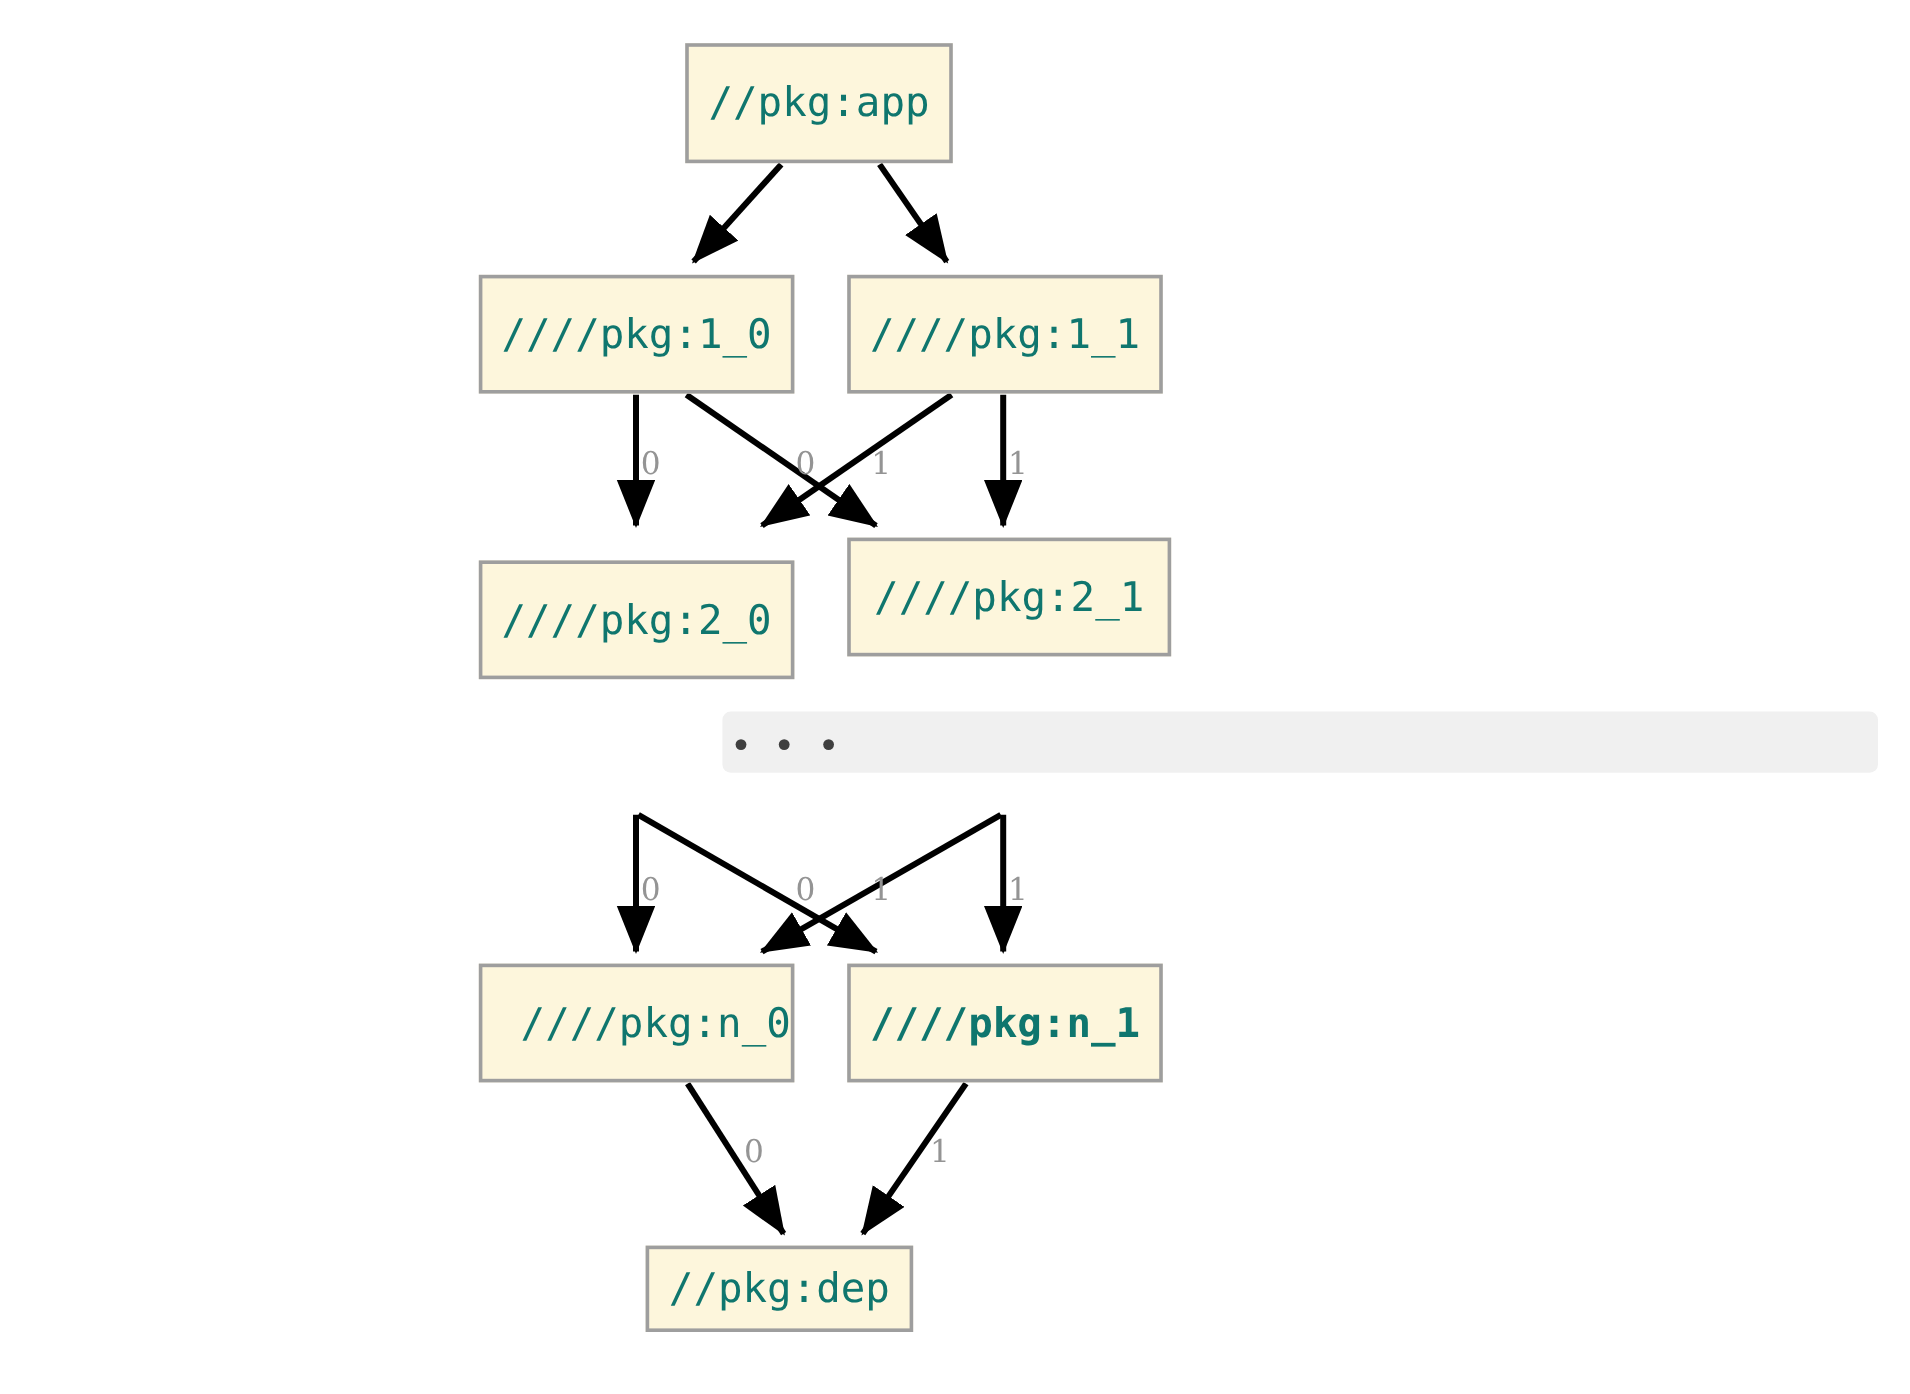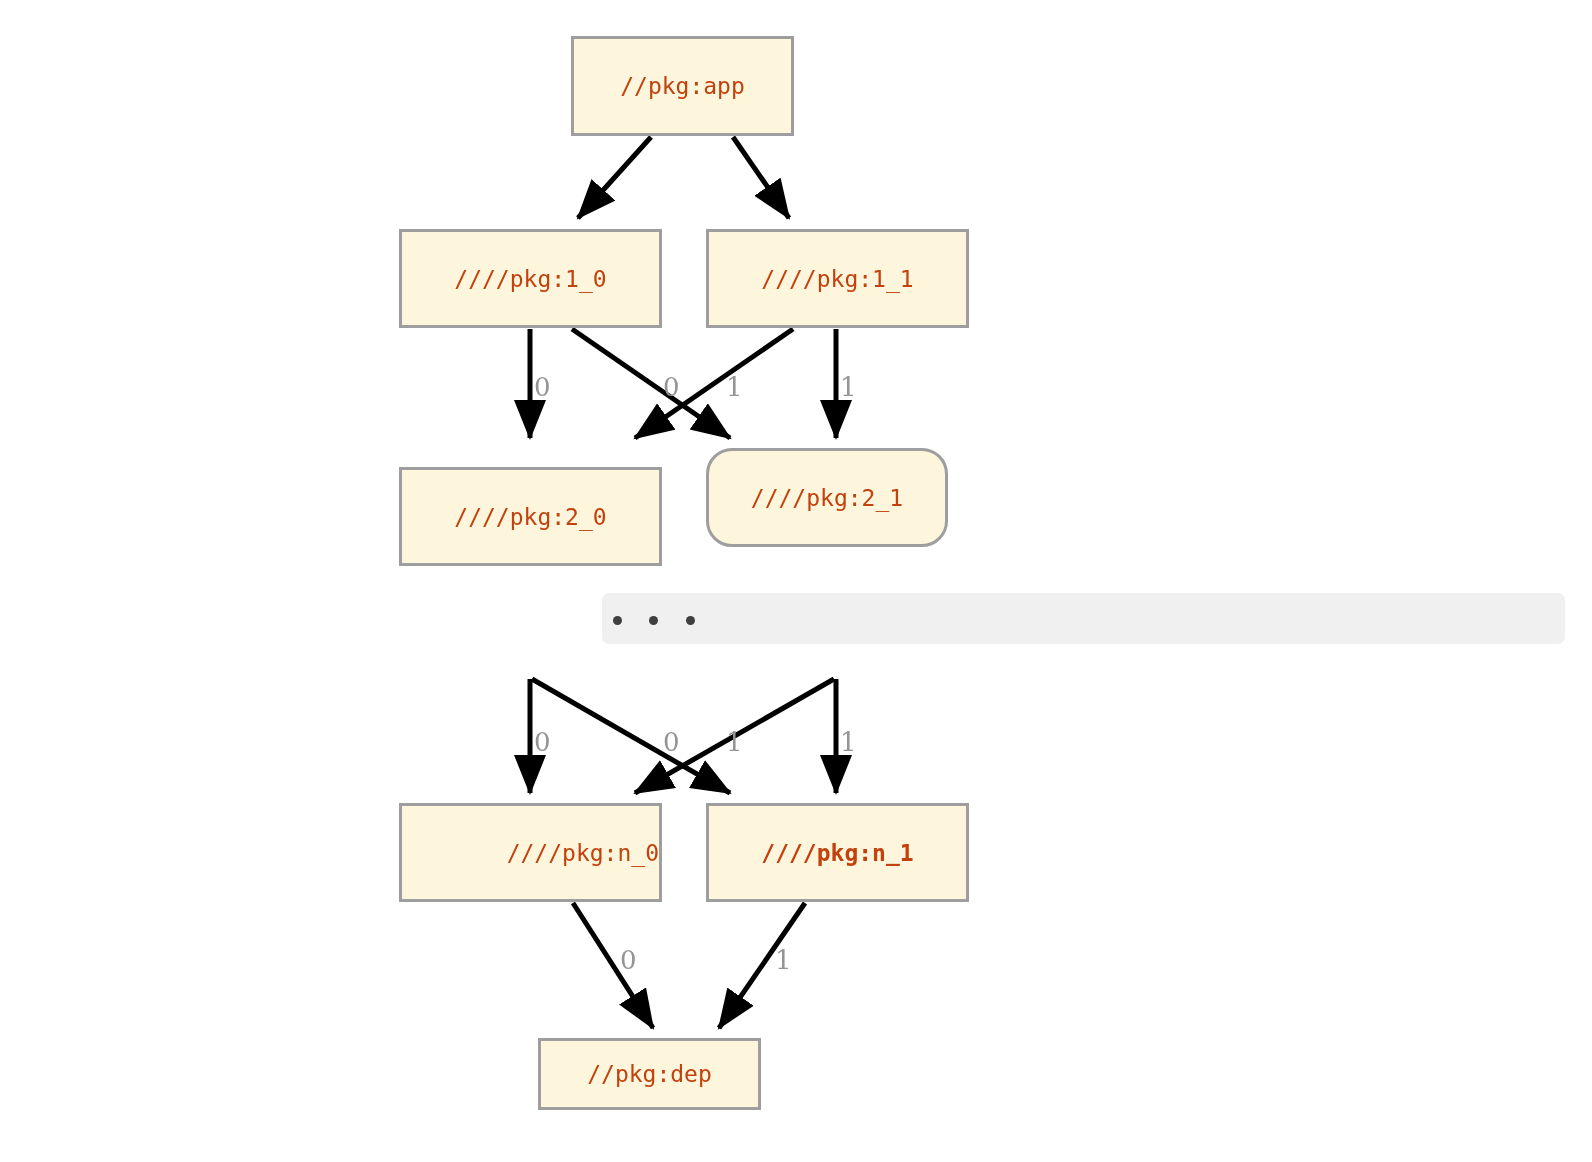--- a/index.html
+++ b/index.html
@@ -25,22 +25,22 @@
     position: absolute;
     box-sizing: border-box;
     background: #fdf6dc;
     border: 3px solid #9e9e9e;
     display: flex;
     align-items: center;
     justify-content: center;
   }
   .node-label {
     font-family: "DejaVu Sans Mono", "Liberation Mono", monospace;
-    font-size: 23px;
-    color: #c2410c;
+    font-size: 34px;
+    color: #0f766e;
     letter-spacing: 0px;
     white-space: nowrap;
   }
   .edge-label {
     position: absolute;
     font-family: "DejaVu Serif", "Liberation Serif", serif;
     font-size: 26px;
     color: #949494;
     white-space: nowrap;
     line-height: 1;
@@ -102,21 +102,21 @@
 </div>
 
 <div class="node-box" style="left:706px; top:229px; width:263px; height:99px;">
   <span class="node-label">////pkg:1_1</span>
 </div>
 
 <div class="node-box" style="left:399px; top:448px; width:263px; height:99px;margin-top:19px;">
   <span class="node-label">////pkg:2_0</span>
 </div>
 
-<div class="node-box" style="left:706px; top:448px; width:242px; height:99px;border-radius:26px;">
+<div class="node-box" style="left:706px; top:448px; width:270px; height:99px;">
   <span class="node-label">////pkg:2_1</span>
 </div>
 
 <div class="node-box" style="left:399px; top:803px; width:263px; height:99px;justify-content:flex-end;">
   <span class="node-label">////pkg:n_0</span>
 </div>
 
 <div class="node-box" style="left:706px; top:803px; width:263px; height:99px;font-weight:bold;">
   <span class="node-label">////pkg:n_1</span>
 </div>

